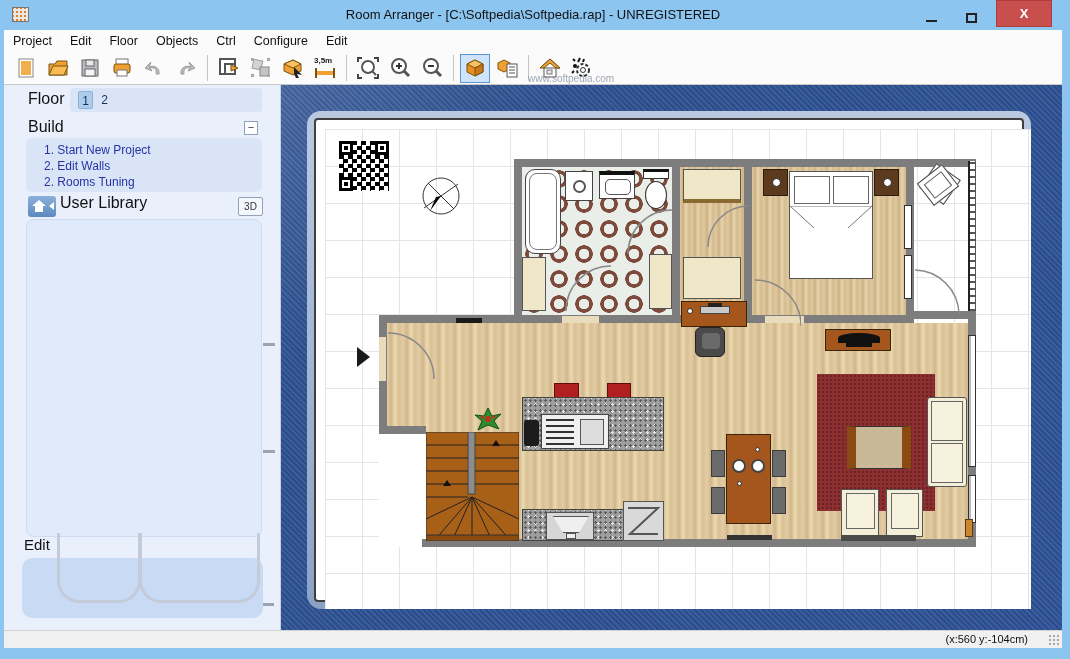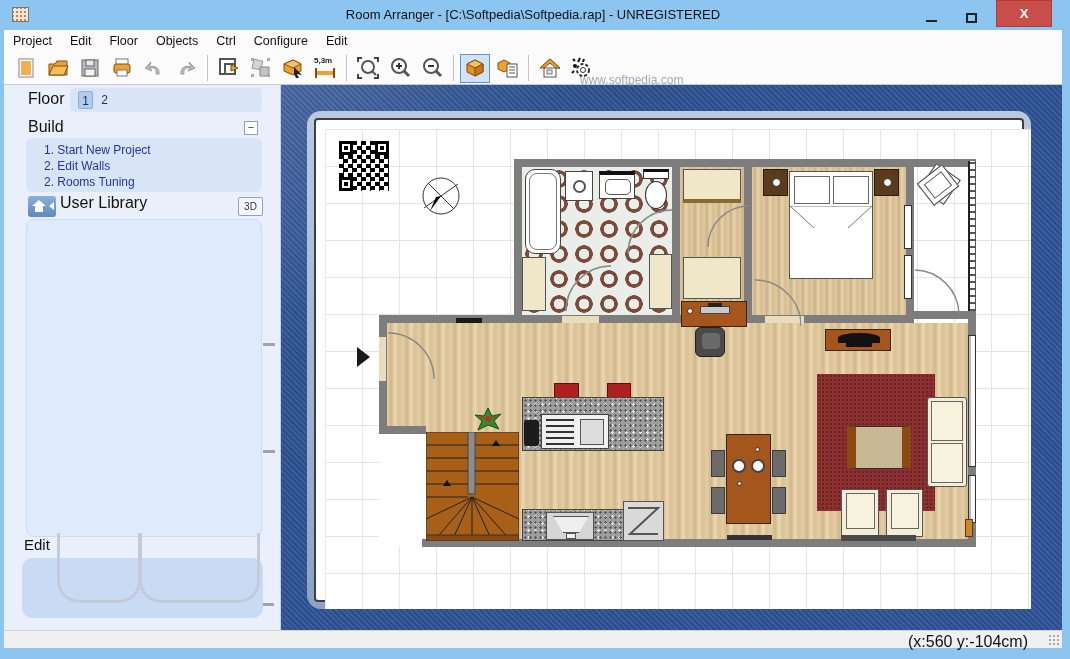--- a/index.html
+++ b/index.html
@@ -23,21 +23,21 @@
   .menu-item { font-size:12.5px; color:#111; padding:0 9px; line-height:22px; }
 
   
   #toolbar { position:absolute; left:4px; top:52px; width:1058px; height:33px; background:#fbfbfb; border-bottom:1px solid #c9c9c9;
              display:flex; align-items:center; padding-left:6px; }
   .tb { width:30px; height:29px; border:1px solid transparent; background:transparent; margin:0 1px; display:flex; align-items:center; justify-content:center; position:relative; }
   .tb.active { background:#cfe4f8; border:1px solid #5a96d0; }
   .tb-sep { width:1px; height:26px; background:#c4c4c4; margin:0 5px; }
   .measure-text { position:absolute; top:1px; left:3px; font-size:8px; font-weight:bold; color:#222; }
   #watermark-big { position:absolute; left:432px; top:46px; font-size:30px; font-weight:bold; letter-spacing:7px; color:rgba(170,178,190,0.38); pointer-events:none; z-index:60; }
-  #watermark-small { position:absolute; left:580px; top:73px; font-size:12px; color:rgba(130,140,155,0.75); pointer-events:none; z-index:60;text-align:right; }
+  #watermark-small { position:absolute; left:528px; top:73px; font-size:10px; color:rgba(130,140,155,0.75); pointer-events:none; z-index:60;text-align:right; }
 
   
   #sidebar { position:absolute; left:4px; top:85px; width:277px; height:545px; background:#e9effb; border-right:1px solid #c6d2e4; }
   .sb-label { position:absolute; font-size:16px; color:#111; }
   #floor-tabs-box { position:absolute; left:66px; top:3px; width:192px; height:24px; background:#d9e5f7; border-radius:4px; }
   .floor-tab { position:absolute; top:3px; width:15px; height:18px; font-size:12px; color:#16335a; text-align:center; line-height:18px; border-radius:2px; }
   #floor-tab-1 { left:8px; background:#aecdec; border:1px solid #8db0d4; }
   #floor-tab-2 { left:27px; }
   #build-collapse { position:absolute; left:240px; top:36px; width:14px; height:14px; background:#fff; border:1px solid #8fa0b8; font-size:11px; line-height:11px; text-align:center; color:#333; }
   #build-box { position:absolute; left:22px; top:53px; width:236px; height:54px; background:#d9e5f7; border-radius:6px; }
@@ -80,21 +80,21 @@
   .white-obj { background:#fff; border:1px solid #444; }
   .brown { background:#a4561d; border:1px solid #3a2408; }
   .darkwood { background:#5c3a1e; border:1px solid #2e1c0c; }
   .grayseat { background:#6b6b6b; border:1px solid #3c3c3c; }
   .creamseat { background:#f2eed8; border:1px solid #555; }
   .arc { position:absolute; }
 
   
   #statusbar { position:absolute; left:4px; top:630px; width:1058px; height:18px; background:#f0f0f0; border-top:1px solid #d2d2d2; }
   #status-left { position:absolute; left:8px; top:2px; font-size:11.5px; color:#111; }
-  #status-right { position:absolute; right:34px; top:2px; font-size:16px; color:#111; }
+  #status-right { position:absolute; right:34px; top:2px; font-size:11px; color:#111; }
   #resize-grip { position:absolute; right:2px; bottom:2px; width:12px; height:12px;
       background-image:radial-gradient(#a8a8a8 1.2px, transparent 1.3px); background-size:4px 4px; }
 </style>
 </head>
 <body>
 
 <div id="window">
 
   <div id="titlebar">
     <div id="app-icon"></div>
@@ -174,21 +174,21 @@
         </svg>
       </button>
     <button class="tb">
         <svg width="24" height="24">
           <path d="M3 8 L12 4 L20 8 L20 15 L12 19 L3 15 Z" fill="#f0a030" stroke="#7a5210"></path>
           <path d="M12 4 L20 8 L12 12 L3 8 Z" fill="#f8c060" stroke="#7a5210"></path>
           <path d="M13 11 L21 19 L16 18 L18 22 L15 22 L13 18 Z" fill="#222"></path>
         </svg>
       </button>
     <button class="tb">
-      <span class="measure-text">5,3m</span>
+      <span class="measure-text">3,5m</span>
       <svg width="24" height="24">
           <line x1="3" y1="17" x2="21" y2="17" stroke="#f0a030" stroke-width="4"></line>
           <line x1="3" y1="12" x2="3" y2="22" stroke="#7a5210" stroke-width="2"></line>
           <line x1="21" y1="12" x2="21" y2="22" stroke="#7a5210" stroke-width="2"></line>
         </svg>
       </button>
     <div class="tb-sep"></div>
     <button class="tb">
         <svg width="24" height="24">
           <circle cx="12" cy="11" r="6" fill="#fff" stroke="#555" stroke-width="2"></circle>

